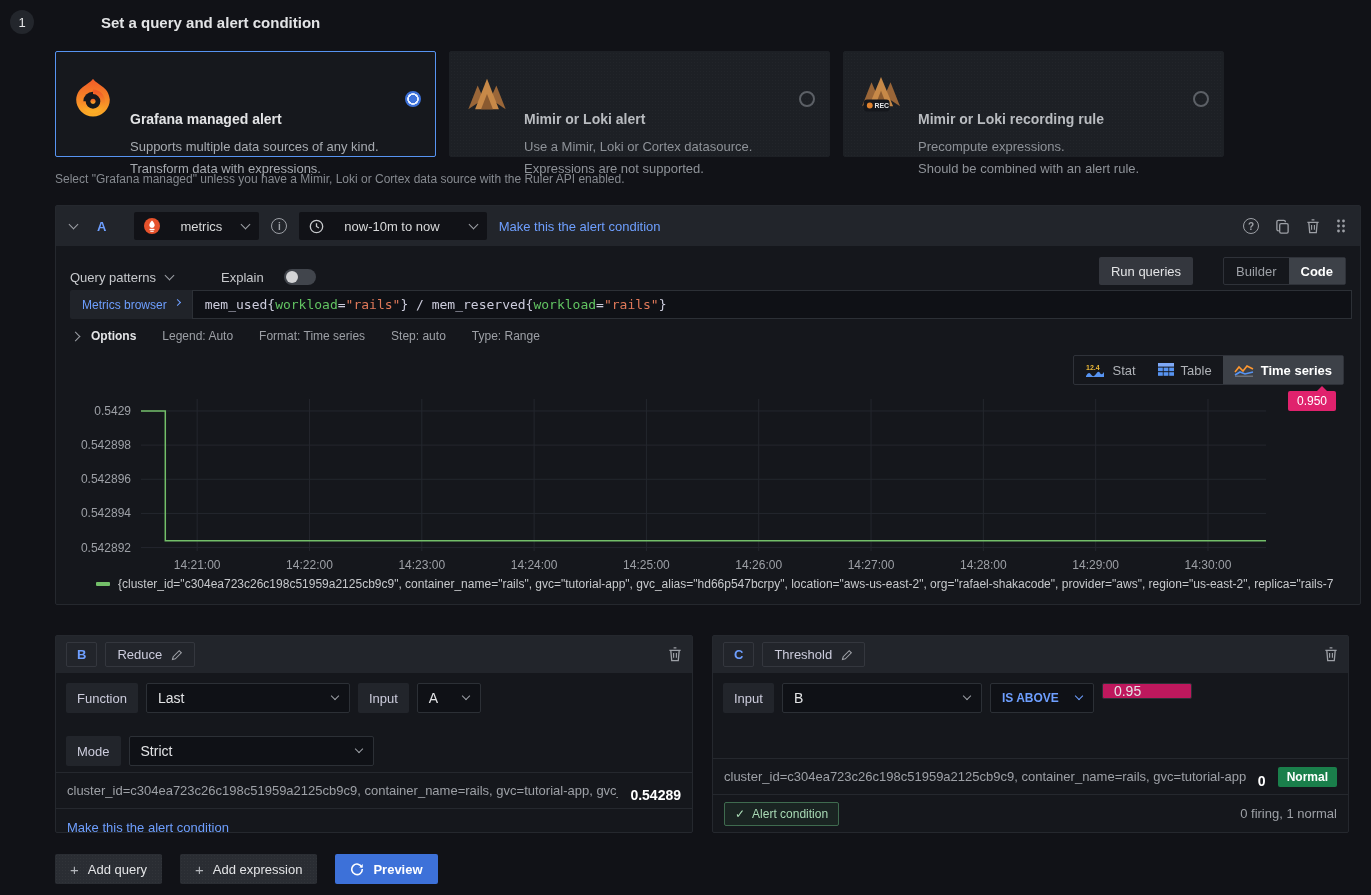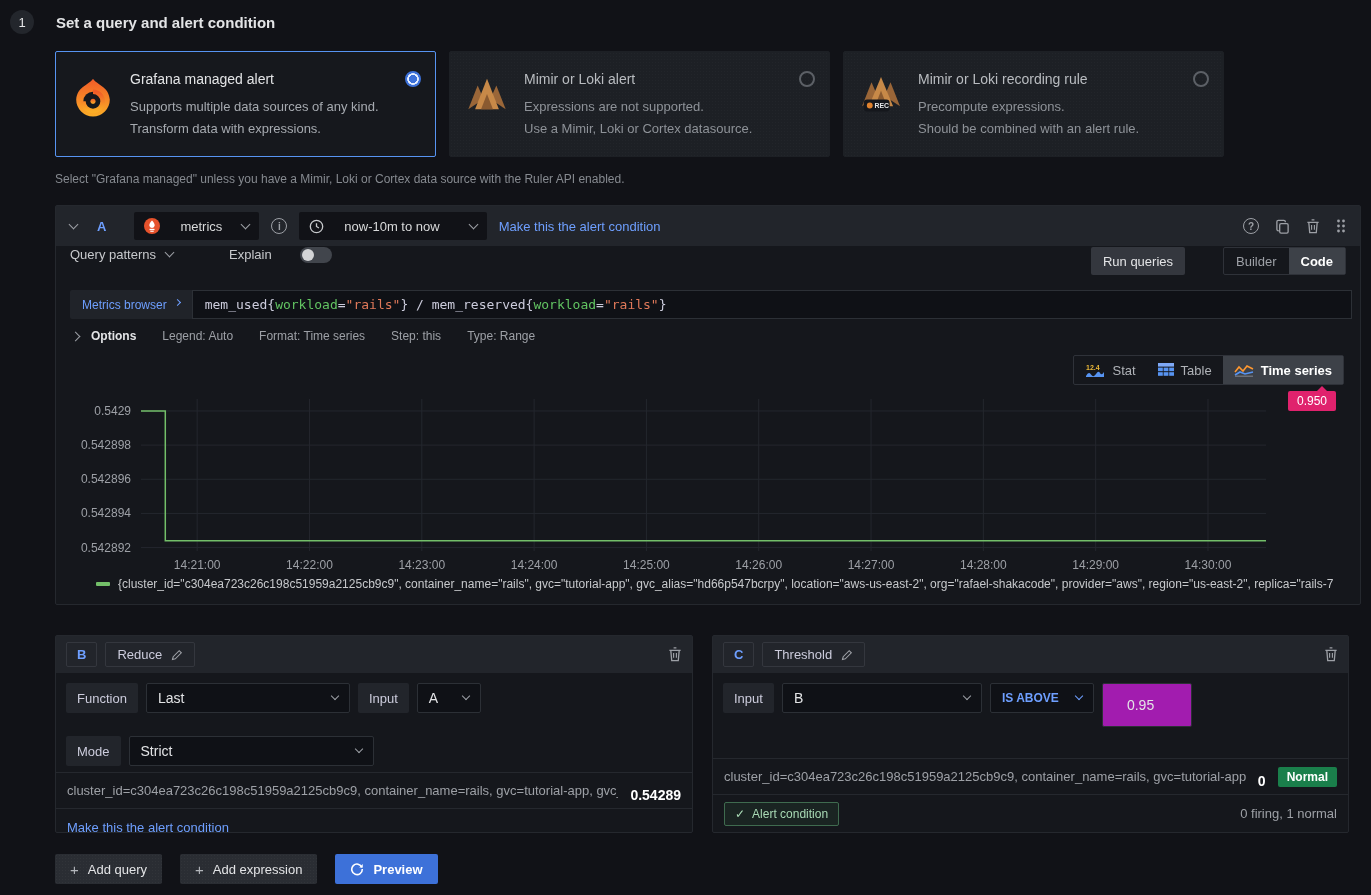--- a/index.html
+++ b/index.html
@@ -3,32 +3,32 @@
 <meta charset="utf-8">
 <style>
   * { box-sizing: border-box; margin: 0; padding: 0; }
   html,body { width:1371px; height:895px; background:#111217; overflow:hidden;
     font-family:"Liberation Sans", sans-serif; color:#d8d9da; font-size:13px; }
 
   
   .step-header{ display:flex; align-items:center; gap:22px; padding:10px 0 0 10px; }
   .step-num{ width:24px; height:24px; border-radius:50%; background:#23262c; color:#e3e4e6;
     display:flex; align-items:center; justify-content:center; font-size:13px; }
-  .step-title{ font-size:15px; font-weight:600; color:#e3e4e6; }
+  .step-title{ font-size:15px; font-weight:600; color:#e3e4e6;margin-left:45px; }
 
   
   .cards{ display:flex; gap:13px; margin:17px 0 0 55px; }
   .card{ width:381px; height:106px; border-radius:2px; padding:13px 14px; display:flex; gap:14px;
     background:#1d2025; border:1px solid #1d2025; cursor:pointer;
     background-image:radial-gradient(rgba(255,255,255,0.025) 1px, transparent 1px); background-size:3px 3px; }
   .card.selected{ background:#16181d; border:1px solid #5794F2; background-image:none; }
   .card-icon{ width:46px; display:flex; align-items:flex-start; justify-content:center; padding-top:12px; }
   .card-body{ flex:1; }
   .card-title-row{ display:flex; justify-content:space-between; align-items:center; margin-top:6px; }
-  .card-title{ font-size:14px; font-weight:400; color:#e3e4e6; }
+  .card-title{ font-size:14px; font-weight:700; color:#e3e4e6;margin-top:40px; }
   .card.dim .card-title{ color:#b9bcc0; }
   .card-desc{ font-size:13px; color:#8e9298; margin-top:9px; line-height:22px; }
   .card.selected .card-desc{ color:#a6aab0; }
   .radio{ width:16px; height:16px; border-radius:50%; border:2px solid #5c6066; flex:none; }
   .radio.on{ border:2px solid #3D71D9; background:radial-gradient(circle,#3D71D9 0 4px,#e8f0ff 4px 6px,#3D71D9 6px); }
   .helper{ margin:15px 0 0 55px; font-size:12px; color:#868a90; }
 
   
   .qpanel{ position:absolute; left:55px; top:205px; width:1306px; height:400px;
     background:#15171c; border:1px solid #25282e; border-radius:2px; }
@@ -39,21 +39,21 @@
   .chev-r{ transform:rotate(-45deg); }
   .ref-label{ color:#6E9FFF; font-weight:600; font-size:13px; margin:0 16px 0 8px; }
   .ds-box,.time-box{ height:28px; background:#111217; border-radius:2px; display:flex; align-items:center;
     gap:20px; padding:0 10px; cursor:pointer; }
   .ds-box{ font-weight:500; }
   .icon-circle{ width:16px; height:16px; border-radius:50%; border:1.5px solid #9da0a6; color:#9da0a6;
     font-size:10px; font-weight:700; display:flex; align-items:center; justify-content:center; flex:none; }
   .hlink{ color:#6E9FFF; font-size:13px; cursor:pointer; }
   .qheader-icons{ margin-left:auto; display:flex; align-items:center; gap:16px; color:#9da0a6; }
 
-  .qtoolbar{ height:38px; display:flex; align-items:flex-start; gap:20px; padding:0 14px; margin-top:1px; }
+  .qtoolbar{ height:38px; display:flex; align-items:flex-end; gap:12px; padding:0 14px; margin-top:1px; }
   .qp-label{ color:#c7c9cc; display:flex; align-items:center; gap:10px; cursor:pointer; }
   .explain{ margin-left:36px; color:#c7c9cc; }
   .toggle{ width:32px; height:16px; border-radius:8px; background:#41454c; position:relative; cursor:pointer; margin-left:8px; }
   .toggle::after{ content:""; position:absolute; left:2px; top:2px; width:12px; height:12px; border-radius:50%; background:#d3d4d6; }
   .spacer{ flex:1; }
   .btn-sec{ height:28px; background:#34373e; border-radius:2px; color:#e3e4e6; font-weight:500;
     display:flex; align-items:center; padding:0 12px; cursor:pointer; }
   .seg{ display:flex; border:1px solid #2f3239; border-radius:2px; margin-left:18px; height:28px; }
   .seg-item{ display:flex; align-items:center; padding:0 12px; color:#9da0a6; cursor:pointer; }
   .seg-item.active{ background:#3d4148; color:#fff; font-weight:600; }
@@ -99,22 +99,22 @@
   .icon-btn{ cursor:pointer; color:#9da0a6; display:flex; align-items:center; }
   .ml-auto{ margin-left:auto; }
   .expr-body{ flex:1; padding:10px 10px 6px; display:flex; flex-direction:column; gap:23px; }
   .fieldrow{ display:flex; gap:8px; }
   .chip{ background:#22252b; color:#ccccdc; font-weight:500; display:flex; align-items:center;
     padding:0 11px; border-radius:2px; height:30px; }
   .select{ background:#0f1116; border:1px solid #2c3036; height:30px; display:flex; align-items:center;
     justify-content:space-between; gap:10px; padding:0 11px; border-radius:2px; font-size:14px; color:#e3e4e6; cursor:pointer; }
   .select .chev{ width:6px; height:6px; }
   .cond-select{ font-size:12px; font-weight:700; color:#6E9FFF; }
-  .num-input{ background:#a21caf; border:1px solid #2c3036; height:44px; display:flex; align-items:center;
-    padding:0 24px; border-radius:2px; font-size:14px; color:#e3e4e6; width:90px; }
+  .num-input{ background:#be185d; border:1px solid #2c3036; height:16px; display:flex; align-items:center;
+    padding:0 11px; border-radius:2px; font-size:14px; color:#e3e4e6; width:90px; }
   .result-row{ border-top:1px solid #25282e; height:36px; display:flex; align-items:center; gap:12px;
     padding:0 11px; font-size:13px; color:#9da0a6; flex:none; }
   .result-text{ flex:1; white-space:nowrap; overflow:hidden; }
   .result-value{ font-weight:700; color:#fff; font-size:14px;margin-top:8px; }
   .normal-badge{ background:#1A7F4B; color:#fff; font-size:12px; font-weight:600; padding:3px 9px; border-radius:2px; }
   .expr-footer{ border-top:1px solid #25282e; height:38px; display:flex; align-items:center; padding:0 11px; flex:none; }
   .alert-cond-badge{ border:1px solid #3f6b4f; background:rgba(62,130,82,0.12); color:#a8d9b4;
     font-size:12px; display:flex; align-items:center; gap:7px; padding:4px 10px; border-radius:2px; cursor:pointer; }
   .status-summary{ margin-left:auto; color:#9da0a6; font-size:13px; }
 
@@ -172,22 +172,22 @@
         <path d="M10 38 L24 2 L38 38 Z" fill="#C78948"></path>
         <path d="M17 38 L24 20 L31 38 Z" fill="#8a5a30"></path>
       </svg>
     </div>
     <div class="card-body">
       <div class="card-title-row">
         <span class="card-title">Mimir or Loki alert</span>
         <span class="radio"></span>
       </div>
       <div class="card-desc">
+        <div>Use a Mimir, Loki or Cortex datasource.</div>
         <div>Expressions are not supported.</div>
-        <div>Use a Mimir, Loki or Cortex datasource.</div>
       </div>
     </div>
   </div>
 
   <div class="card dim">
     <div class="card-icon">
       <svg width="42" height="38" viewBox="0 0 48 44">
         <path d="M2 34 L13 6 L20 22 Z" fill="#9A6638"></path>
         <path d="M46 34 L35 6 L28 22 Z" fill="#9A6638"></path>
         <path d="M10 34 L24 0 L38 34 Z" fill="#C78948"></path>
@@ -288,21 +288,21 @@
     <div class="qinput"><span class="tok-plain">mem_used{</span><span class="tok-label">workload</span><span class="tok-plain">=</span><span class="tok-string">"rails"</span><span class="tok-plain">} / mem_reserved{</span><span class="tok-label">workload</span><span class="tok-plain">=</span><span class="tok-string">"rails"</span><span class="tok-plain">}</span></div>
   </div>
 
   <div class="qoptions">
     <span class="opt-head">
       <span class="chev chev-r" style="margin-top:0"></span>
       <span>Options</span>
     </span>
     <span>Legend: Auto</span>
     <span>Format: Time series</span>
-    <span>Step: this</span>
+    <span>Step: auto</span>
     <span>Type: Range</span>
   </div>
 
   <div class="viz-row">
     <div class="viz-group">
       <span class="viz-item">
         <svg width="20" height="15" viewBox="0 0 20 15">
           <text x="1" y="7" font-size="7" font-weight="bold" fill="#EAB839" font-family="Liberation Sans, sans-serif">12.4</text>
           <path d="M1 13 q2.5-5 5-1.5 q2.5 3.5 5-0.5 q2.5-4 4-1 q1.5 3 4-1 v5 H1z" fill="#5794F2"></path>
         </svg>

